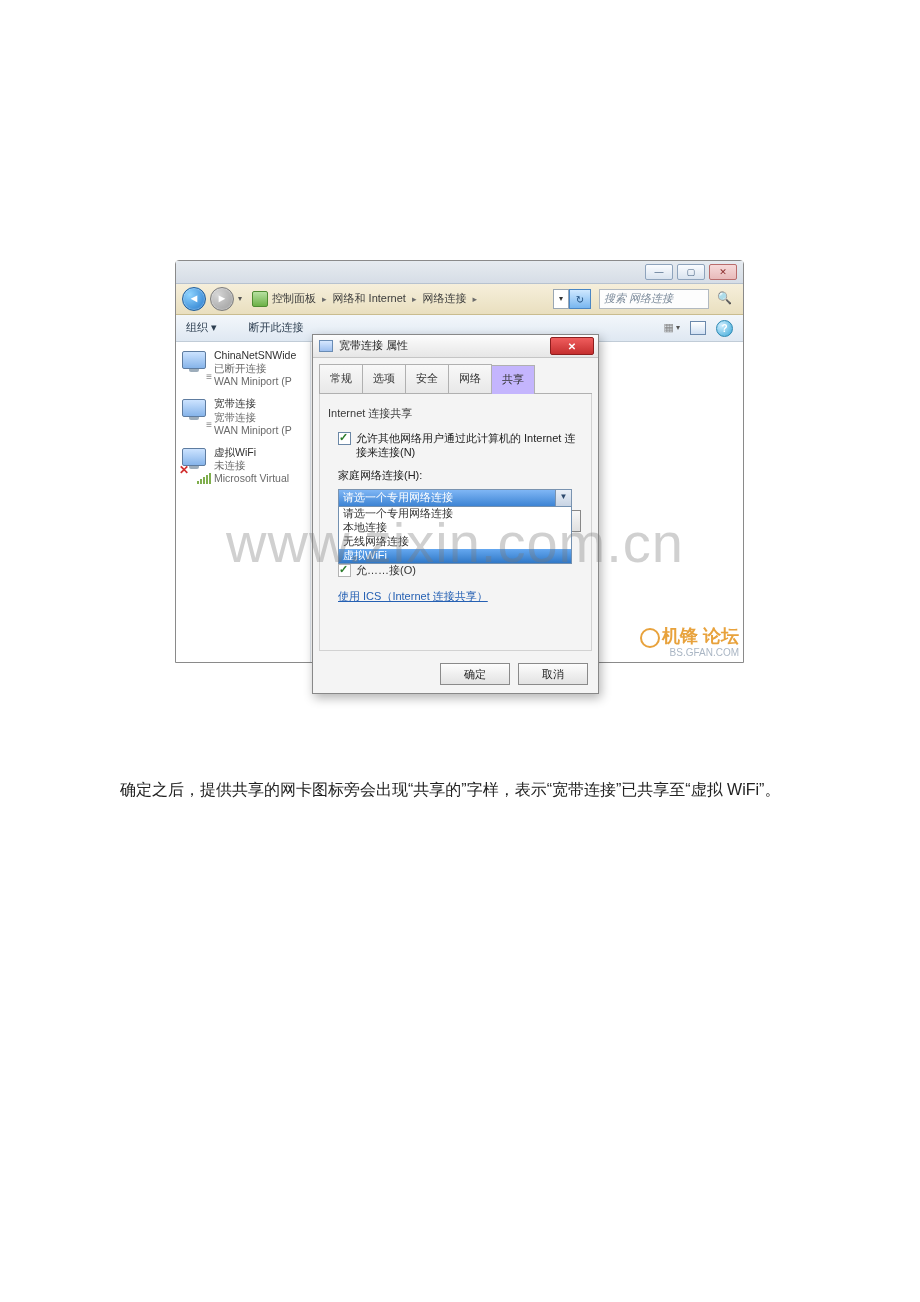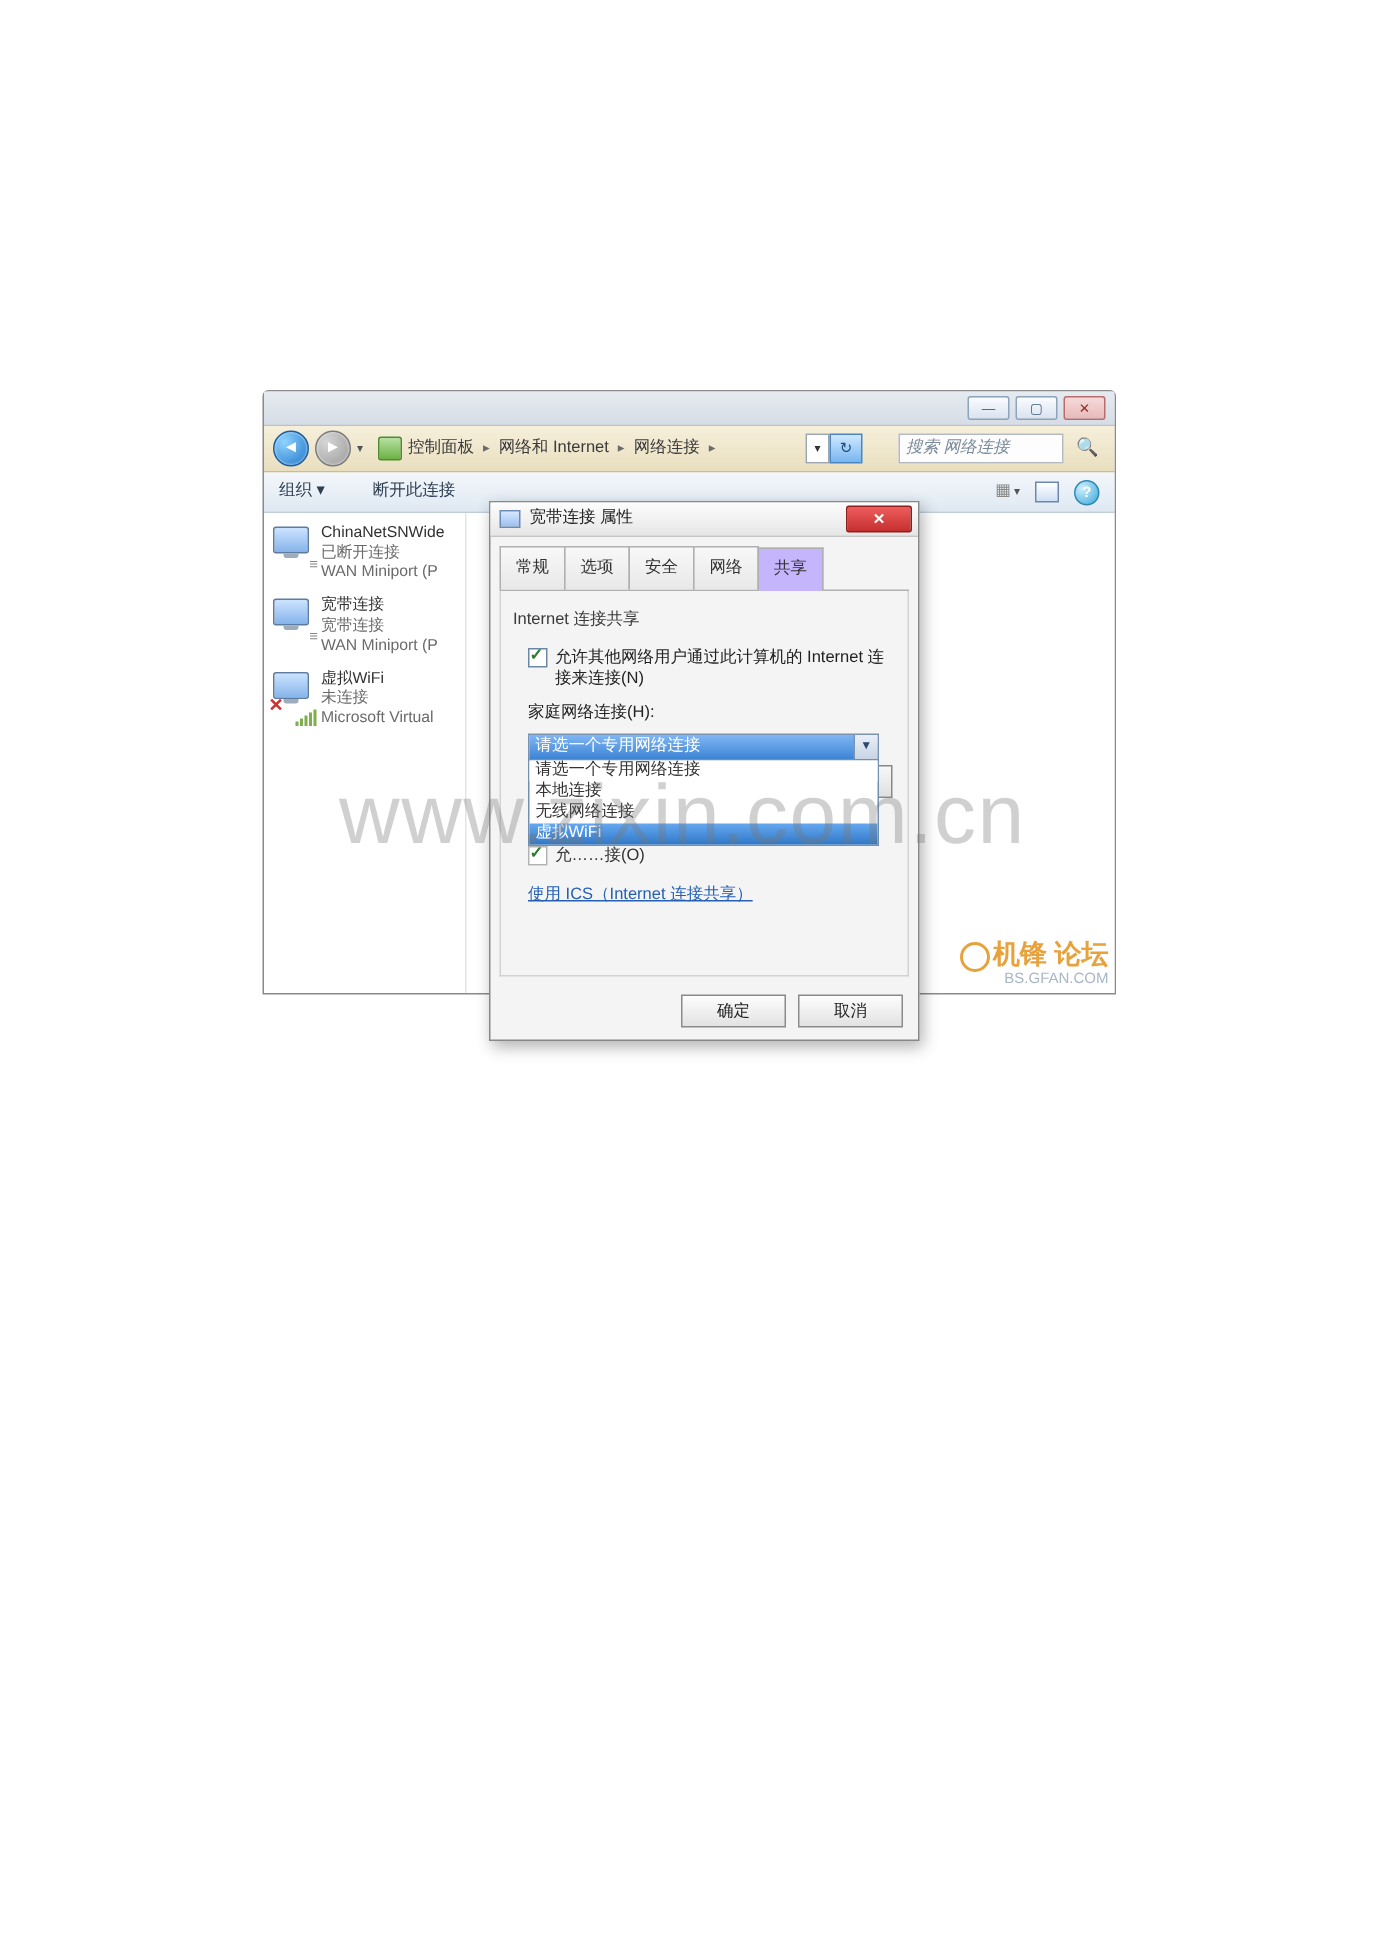--- a/index.html
+++ b/index.html
@@ -83,21 +83,21 @@
   .nav-search {
     height: 18px;
     background: #fdfdfd;
     border:1px solid #b2b9c0;
     display:flex;align-items:center;
     padding: 0 6px 0 4px;
     gap:4px;
     font-style: italic;
     color:#7b8a9a;
     font-size:11px;
-    margin-left:20px;
+    margin-left:4px;
     width: 98px;
   }
   .nav-search-ico {
     margin-left:auto;
     width:24px;height:22px;
     display:flex;align-items:center;justify-content:center;
     color:#4a6e9c;font-size:12px;
   }
   
   .toolbar {
@@ -146,21 +146,21 @@
   .conn-sig span:nth-child(3){height:7px}
   .conn-sig span:nth-child(4){height:9px}
   .conn-sig span:nth-child(5){height:11px}
   .conn-plug { position:absolute; right:-4px; bottom:-2px; color:#888; font-size:10px;}
   .conn-text { line-height:1.25; color:#303030;}
   .conn-text .l2 { color:#6a6a6a; }
   .conn-text .l3 { color:#6a6a6a; white-space:nowrap; overflow:hidden; text-overflow:clip;}
   
   .props-dialog {
     position:absolute;
-    left:150px; top:-8px;
+    left:136px; top:-8px;
     width:285px;
     background:#f4f4f4;
     border:1px solid #888;
     box-shadow: 2px 4px 10px rgba(0,0,0,.3);
     font-size:11px;
     color:#222;
     z-index:5;
   }
   .props-tb {
     height:22px;
@@ -464,15 +464,16 @@
 
         <div class="gfan">
           <div class="big"><span class="ring"></span><span>机锋</span> <span style="color:#e8a23c;">论坛</span></div>
           <div>BS.GFAN.COM</div>
         </div>
 
       </div>
     </div>
   </div>
 
+  <p class="para" style="margin-top:110px;">确定之后，提供共享的网卡图标旁会出现“共享的”字样，表示“宽带连接”已共享至“虚拟 WiFi”。</p>
 
   <div class="spacer-after"></div>
 </div>
 
 </body></html>

